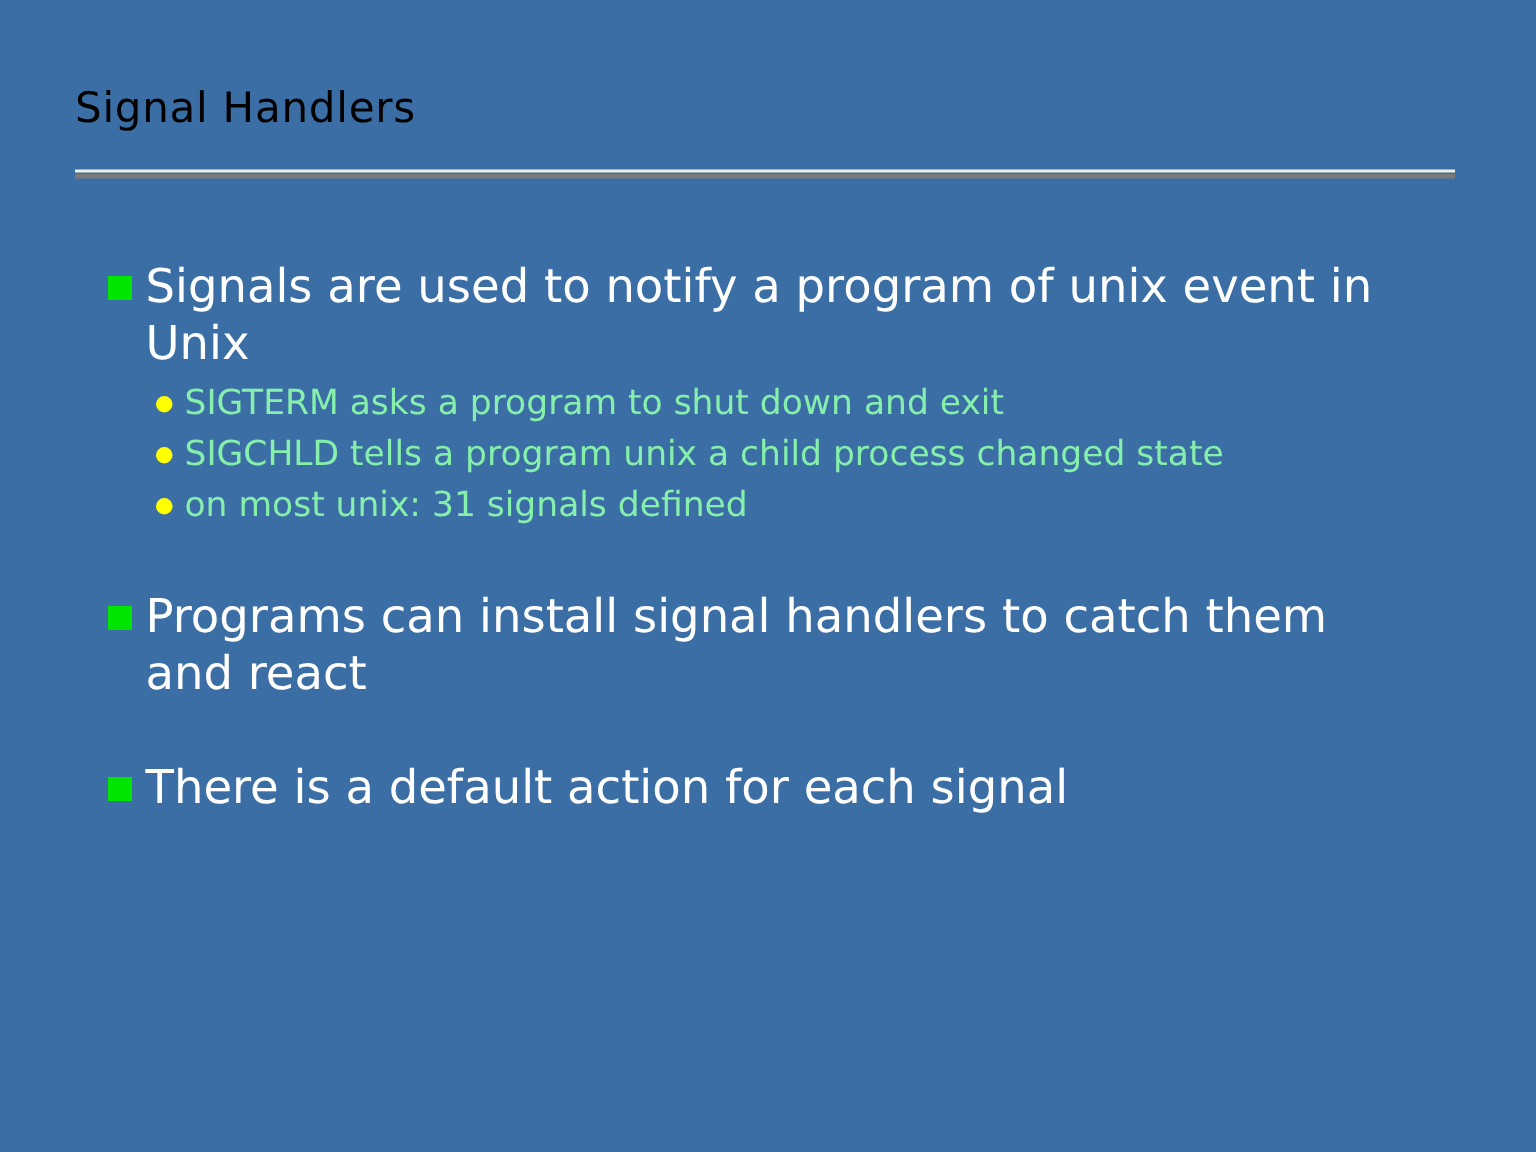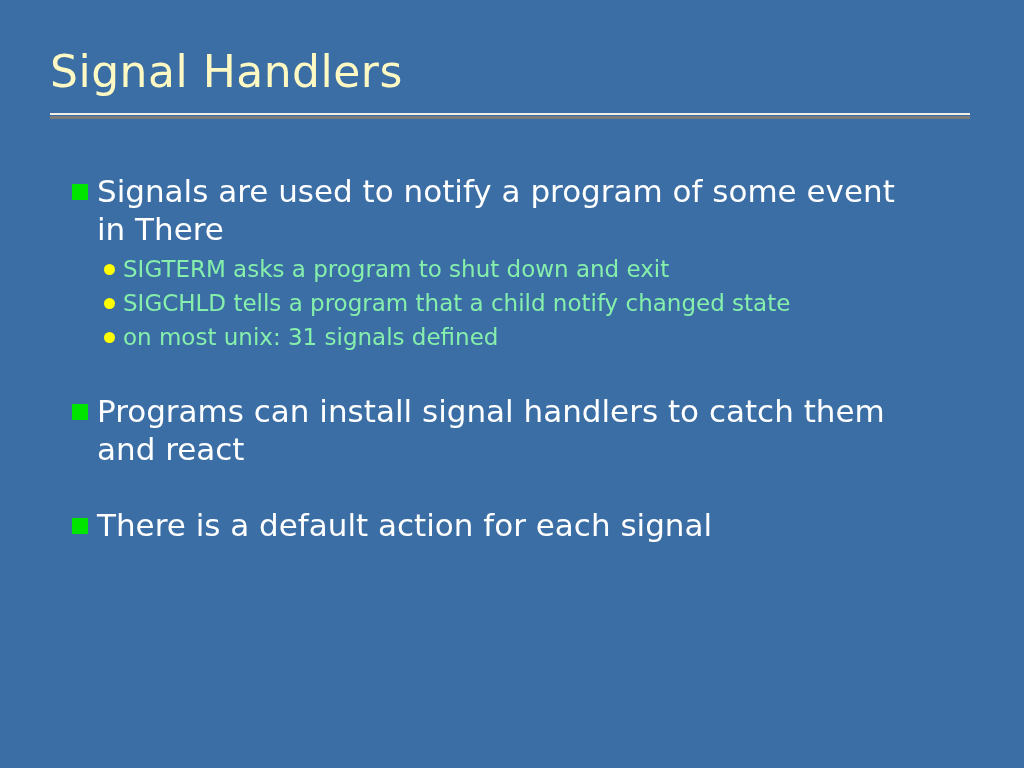--- a/index.html
+++ b/index.html
@@ -25,24 +25,24 @@
   
   #title-block {
     position: absolute;
     left: 50px;
     top: 46px;
     width: 920px;
   }
 
   #slide-title {
     font-family: "DejaVu Sans", sans-serif;
-    font-size: 44px;
+    font-size: 28px;
     line-height: 52px;
     font-weight: 400;
-    color: #fef9c3;
+    color: #000000;
     letter-spacing: 0.5px;
     white-space: nowrap;
   }
 
   #title-rule {
     position: absolute;
     left: 50px;
     top: 113px;
     width: 920px;
     height: 2px;
@@ -131,30 +131,30 @@
     <div id="slide-title">Signal Handlers</div>
   </div>
   <div id="title-rule"></div>
   <div id="title-rule-shadow"></div>
 
   <div id="body-block">
 
     <div class="group">
       <div class="l1">
         <span class="l1-marker"></span>
-        <span class="l1-text">Signals are used to notify a program of some event in There</span>
+        <span class="l1-text">Signals are used to notify a program of unix event in Unix</span>
       </div>
       <div class="l2-list">
         <div class="l2">
           <span class="l2-marker"></span>
           <span class="l2-text">SIGTERM asks a program to shut down and exit</span>
         </div>
         <div class="l2">
           <span class="l2-marker"></span>
-          <span class="l2-text">SIGCHLD tells a program that a child notify changed state</span>
+          <span class="l2-text">SIGCHLD tells a program unix a child process changed state</span>
         </div>
         <div class="l2">
           <span class="l2-marker"></span>
           <span class="l2-text">on most unix: 31 signals defined</span>
         </div>
       </div>
     </div>
 
     <div class="group">
       <div class="l1">

